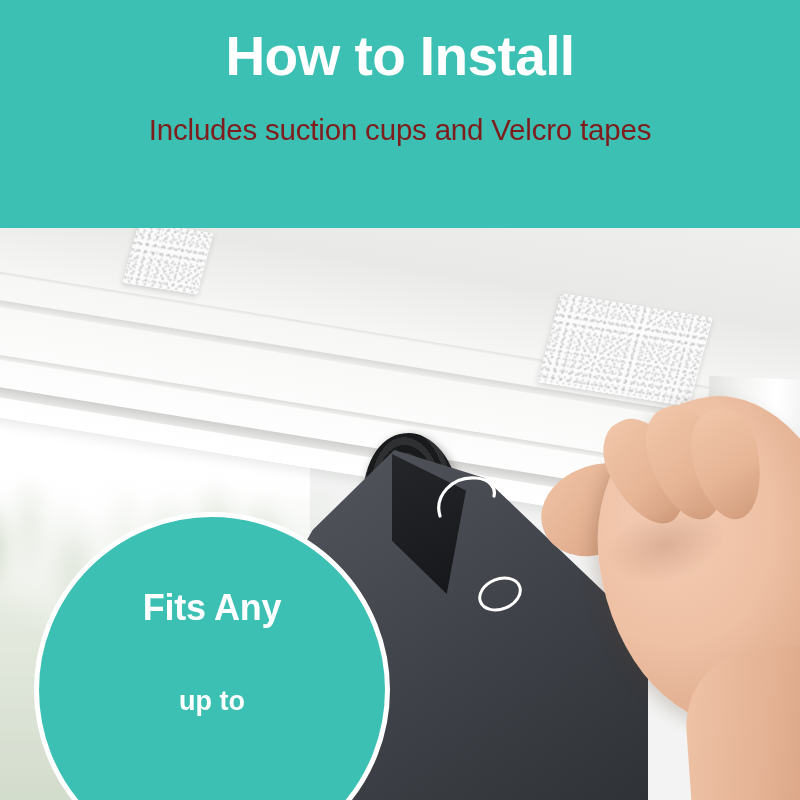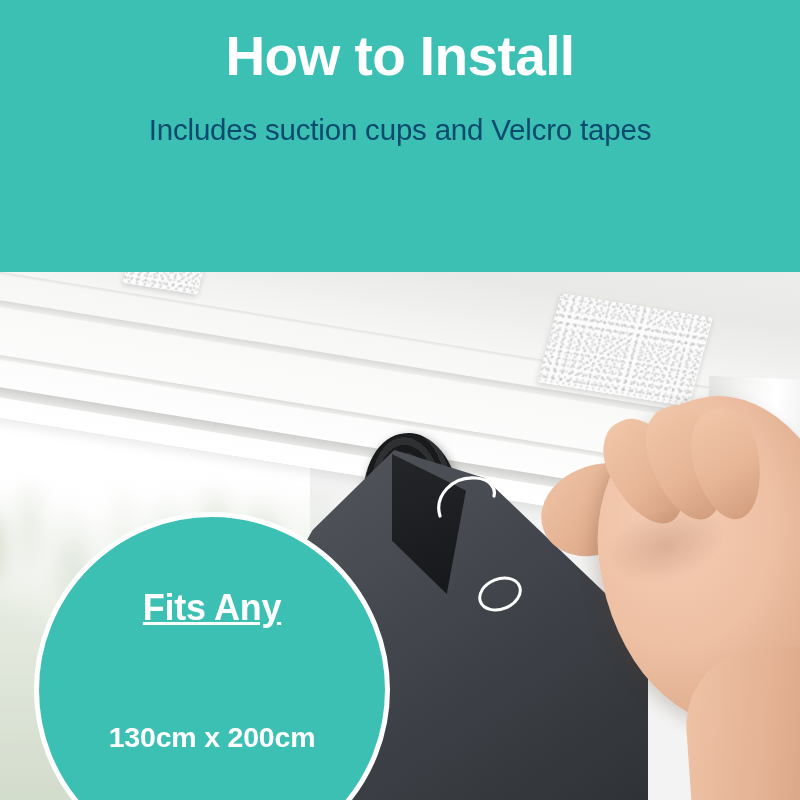--- a/index.html
+++ b/index.html
@@ -19,21 +19,21 @@
     overflow: hidden;
     background: #ffffff;
   }
 
   
   .header-band {
     position: absolute;
     left: 0;
     top: 0;
     width: 800px;
-    height: 272px;
+    height: 228px;
     background: #3cc0b4;
     z-index: 40;
     text-align: center;
   }
   .headline {
     margin: 0;
     padding: 0;
     position: absolute;
     left: 0;
     right: 0;
@@ -44,21 +44,21 @@
     color: #ffffff;
     line-height: 1.08;
   }
   .subline {
     position: absolute;
     left: 0;
     right: 0;
     top: 110px;
     font-size: 29.5px;
     font-weight: 400;
-    color: #0c4a6e;
+    color: #7f1d1d;
     line-height: 1.38;
     letter-spacing: -0.2px;
   }
   .subline span { display: block; }
 
   
   .photo {
     position: absolute;
     left: 0;
     top: 228px;
@@ -319,21 +319,20 @@
   }
   .badge-title {
     position: absolute;
     left: 0;
     right: 0;
     top: 70px;
     font-size: 36px;
     font-weight: 700;
     line-height: 1.18;
     letter-spacing: -0.3px;
-    text-decoration: underline;
   }
   .badge-title span { display: block; }
   .badge-upto {
     position: absolute;
     left: 0;
     right: 0;
     top: 168px;
     font-size: 27px;
     font-weight: 700;
     line-height: 1.2;
@@ -403,16 +402,16 @@
     <div class="finger f2"></div>
     <div class="finger f3"></div>
     <div class="knuckle-shade"></div>
     <div class="wrist"></div>
   </div>
 
   <div class="badge">
     <div class="badge-title">
       <span>Fits Any</span>
     </div>
-    <div class="badge-size">130cm x 200cm</div>
+    <div class="badge-upto">up to</div>
   </div>
 
 </div>
 
 </body></html>

